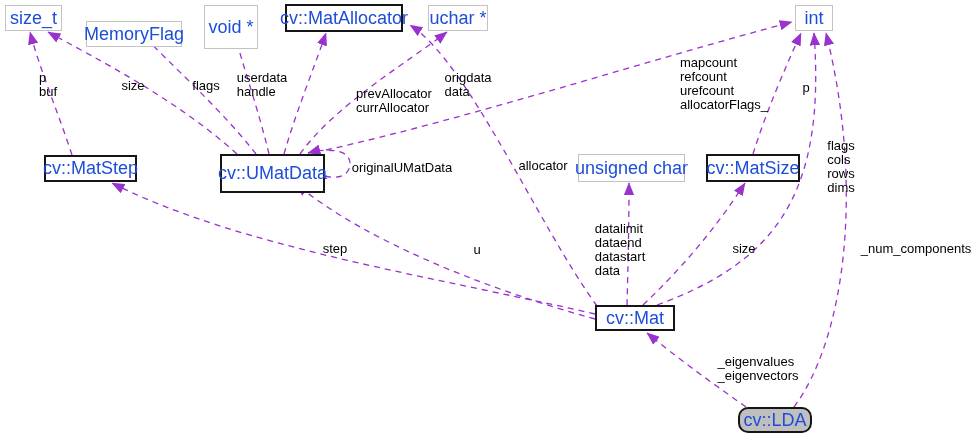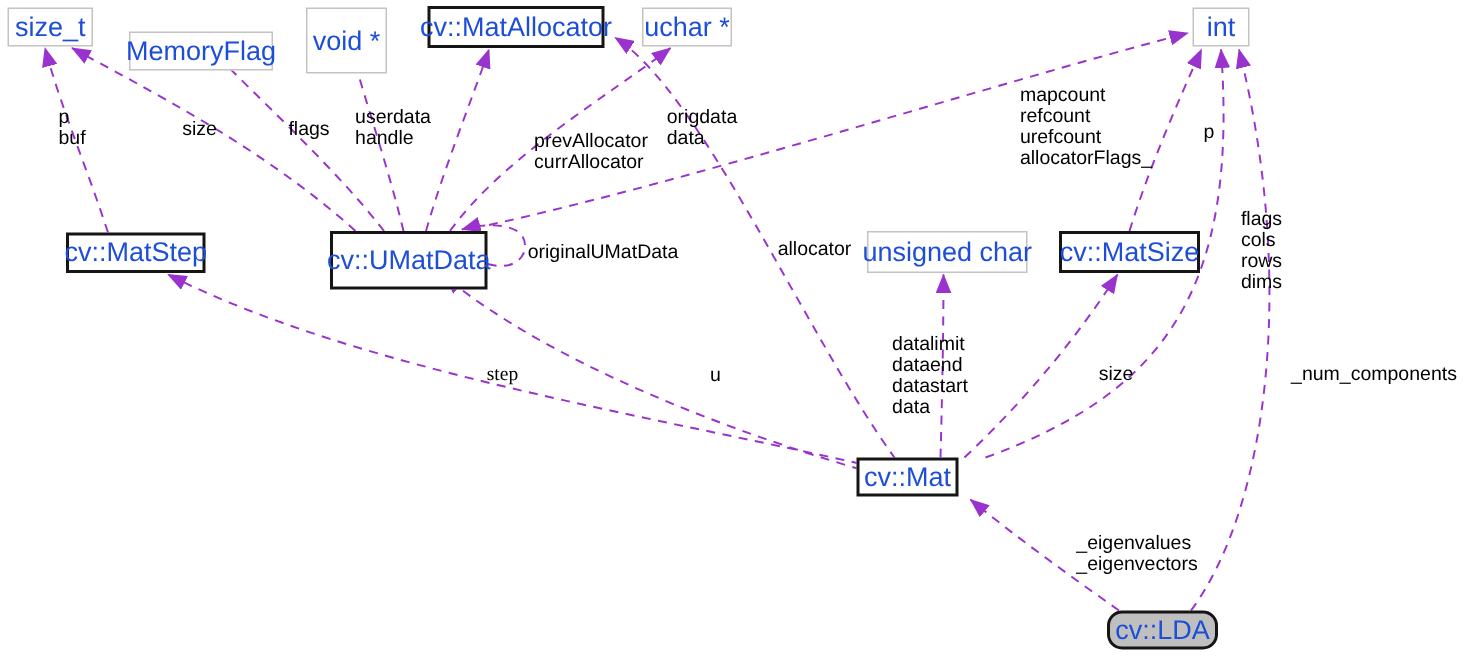--- a/index.html
+++ b/index.html
@@ -57,21 +57,21 @@
   <div class="node" style="left:204px;top:5px;width:54px;height:44px;">void *</div>
   <div class="node bold" style="left:285px;top:4px;width:118px;height:28px;">cv::MatAllocator</div>
   <div class="node" style="left:428px;top:5px;width:60px;height:26px;">uchar *</div>
   <div class="node" style="left:795px;top:5px;width:38px;height:26px;">int</div>
 
   <div class="node bold" style="left:44px;top:155px;width:93px;height:27px;">cv::MatStep</div>
   <div class="node bold" style="left:220px;top:154px;width:105px;height:39px;">cv::UMatData</div>
   <div class="node" style="left:578px;top:154px;width:107px;height:28px;">unsigned char</div>
   <div class="node bold" style="left:706px;top:154px;width:94px;height:28px;">cv::MatSize</div>
 
-  <div class="node bold" style="left:571px;top:305px;width:68px;height:26px;">cv::Mat</div>
+  <div class="node bold" style="left:595px;top:305px;width:80px;height:26px;">cv::Mat</div>
   <div class="node focus" style="left:738px;top:407px;width:74px;height:26px;border-radius:10px;">cv::LDA</div>
 
   <div class="elabel" style="left:48px;top:85px;">p
 buf</div>
   <div class="elabel" style="left:133px;top:86px;">size</div>
   <div class="elabel" style="left:206px;top:86px;">flags</div>
   <div class="elabel" style="left:262px;top:85px;">userdata
 handle</div>
   <div class="elabel" style="left:361px;top:101px;margin-left:33px;">prevAllocator
 currAllocator</div>
@@ -87,18 +87,18 @@
   <div class="elabel" style="left:841px;top:167px;">flags
 cols
 rows
 dims</div>
   <div class="elabel" style="left:620px;top:250px;">datalimit
 dataend
 datastart
 data</div>
   <div class="elabel" style="left:744px;top:249px;">size</div>
   <div class="elabel" style="left:916px;top:249px;">_num_components</div>
-  <div class="elabel" style="left:335px;top:249px;font-family:Liberation Serif, serif;">step</div>
+  <div class="elabel" style="left:335px;top:249px;">step</div>
   <div class="elabel" style="left:477px;top:250px;">u</div>
   <div class="elabel" style="left:758px;top:369px;">_eigenvalues
 _eigenvectors</div>
 
 </div>
 
 </body></html>

